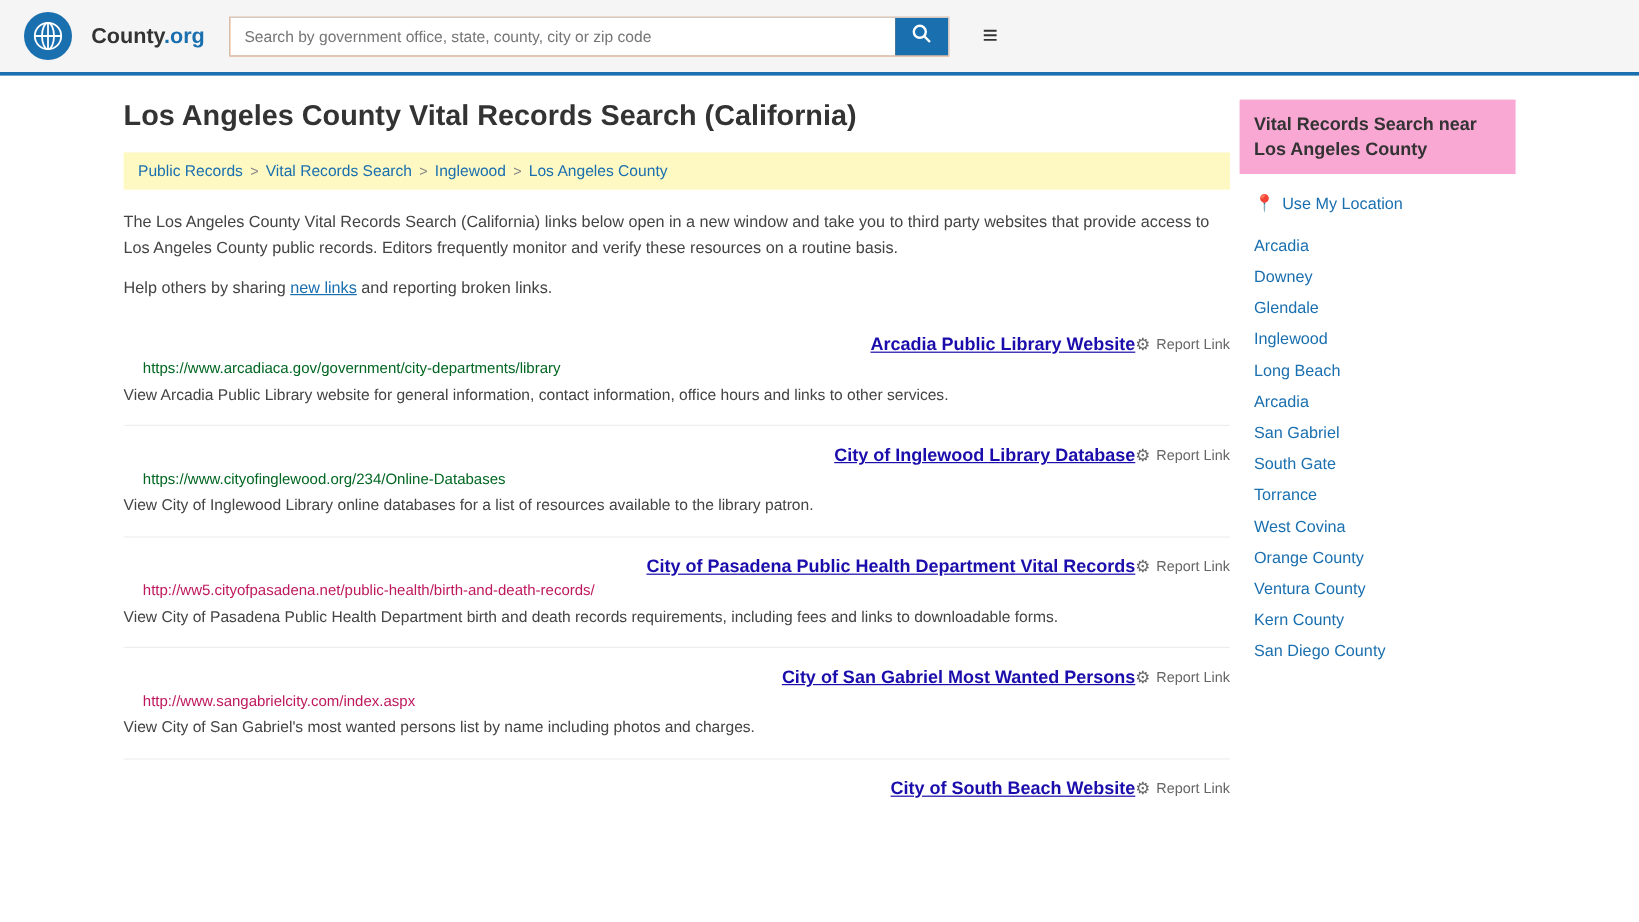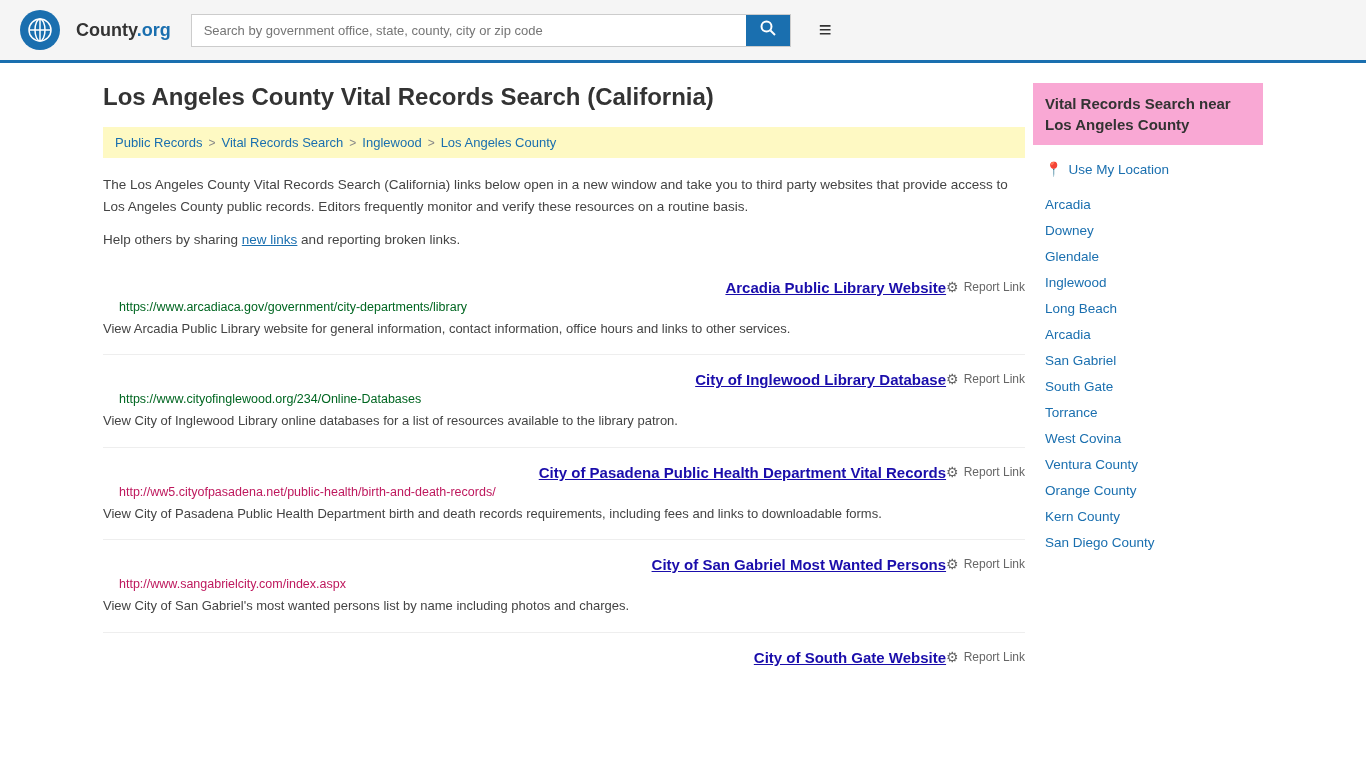--- a/index.html
+++ b/index.html
@@ -301,21 +301,21 @@
             <span class="report-icon">⚙</span>
             <span>Report Link</span>
           </span>
         </div>
         <div class="result-url red-url">http://www.sangabrielcity.com/index.aspx</div>
         <div class="result-desc">View City of San Gabriel's most wanted persons list by name including photos and charges.</div>
       </div>
 
       <div class="result-item">
         <div class="result-header">
-          <a class="result-title" href="#">City of South Gate Website</a>
+          <a class="result-title" href="#">City of South Beach Website</a>
           <span class="report-link">
             <span class="report-icon">⚙</span>
             <span>Report Link</span>
           </span>
         </div>
       </div>
 
     </div>
   </main>
 
@@ -329,19 +329,19 @@
       <li><a href="#">Arcadia</a></li>
       <li><a href="#">Downey</a></li>
       <li><a href="#">Glendale</a></li>
       <li><a href="#">Inglewood</a></li>
       <li><a href="#">Long Beach</a></li>
       <li><a href="#">Arcadia</a></li>
       <li><a href="#">San Gabriel</a></li>
       <li><a href="#">South Gate</a></li>
       <li><a href="#">Torrance</a></li>
       <li><a href="#">West Covina</a></li>
+      <li><a href="#">Orange County</a></li>
       <li><a href="#">Ventura County</a></li>
-      <li><a href="#">Orange County</a></li>
       <li><a href="#">Kern County</a></li>
       <li><a href="#">San Diego County</a></li>
     </ul>
   </aside>
 </div>
 
 </body></html>

